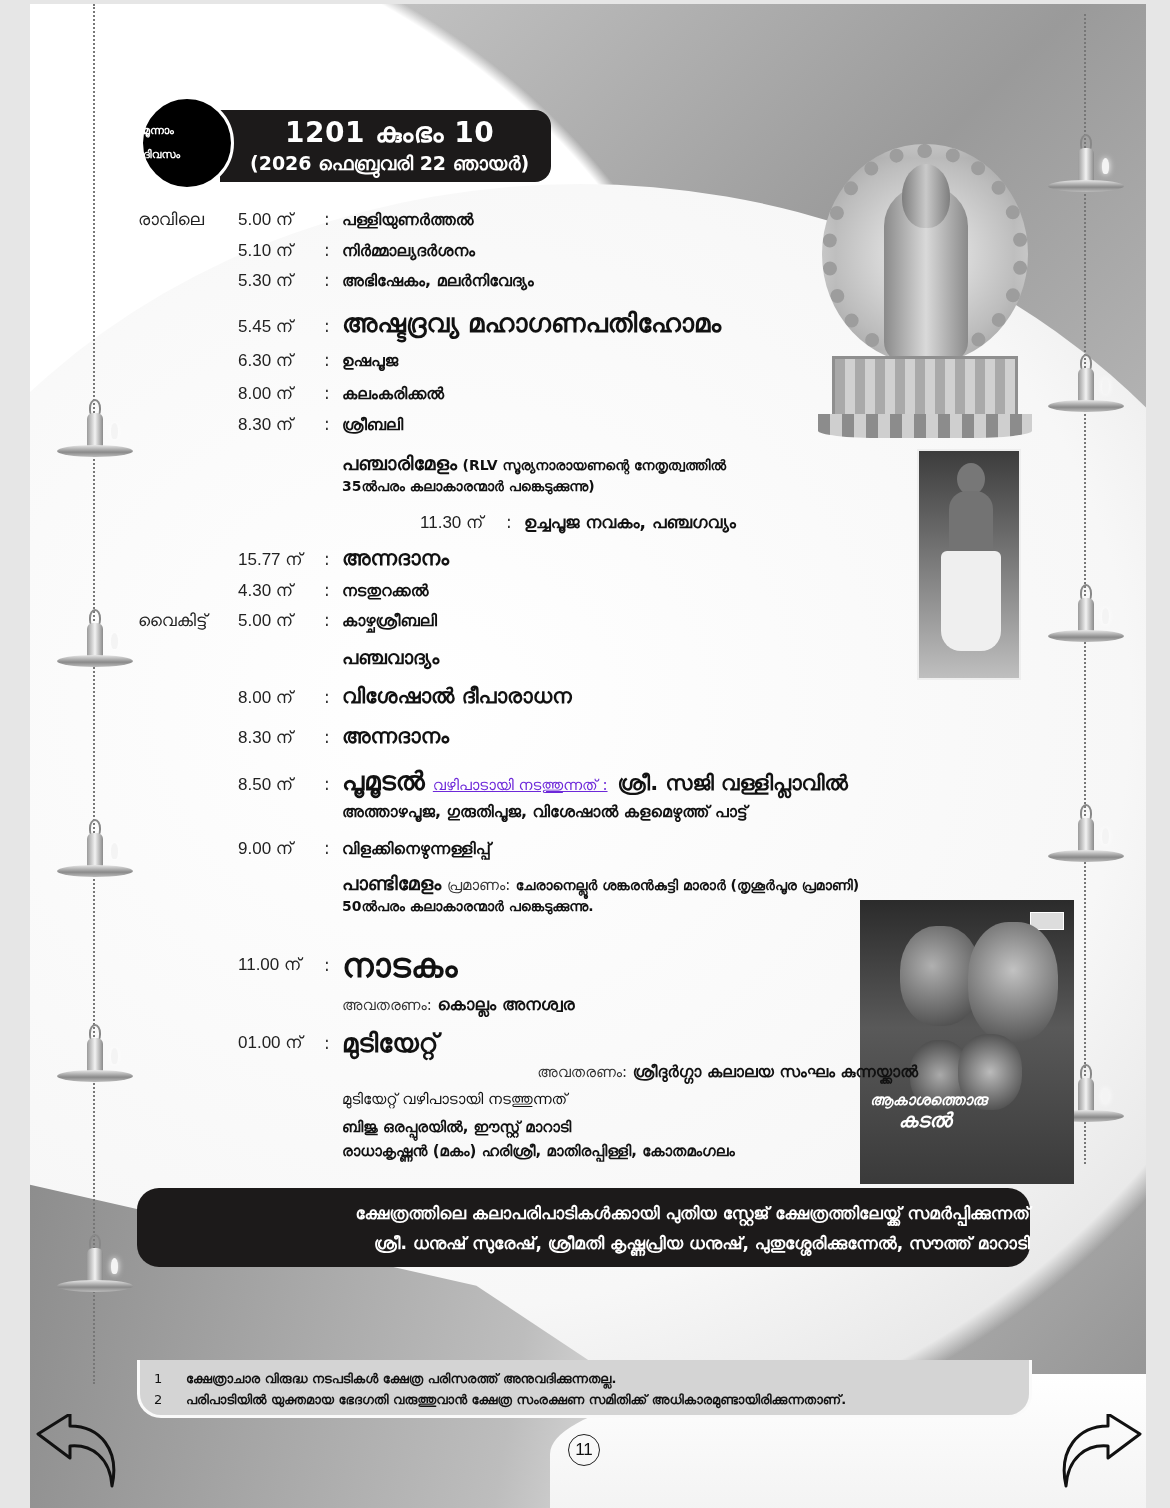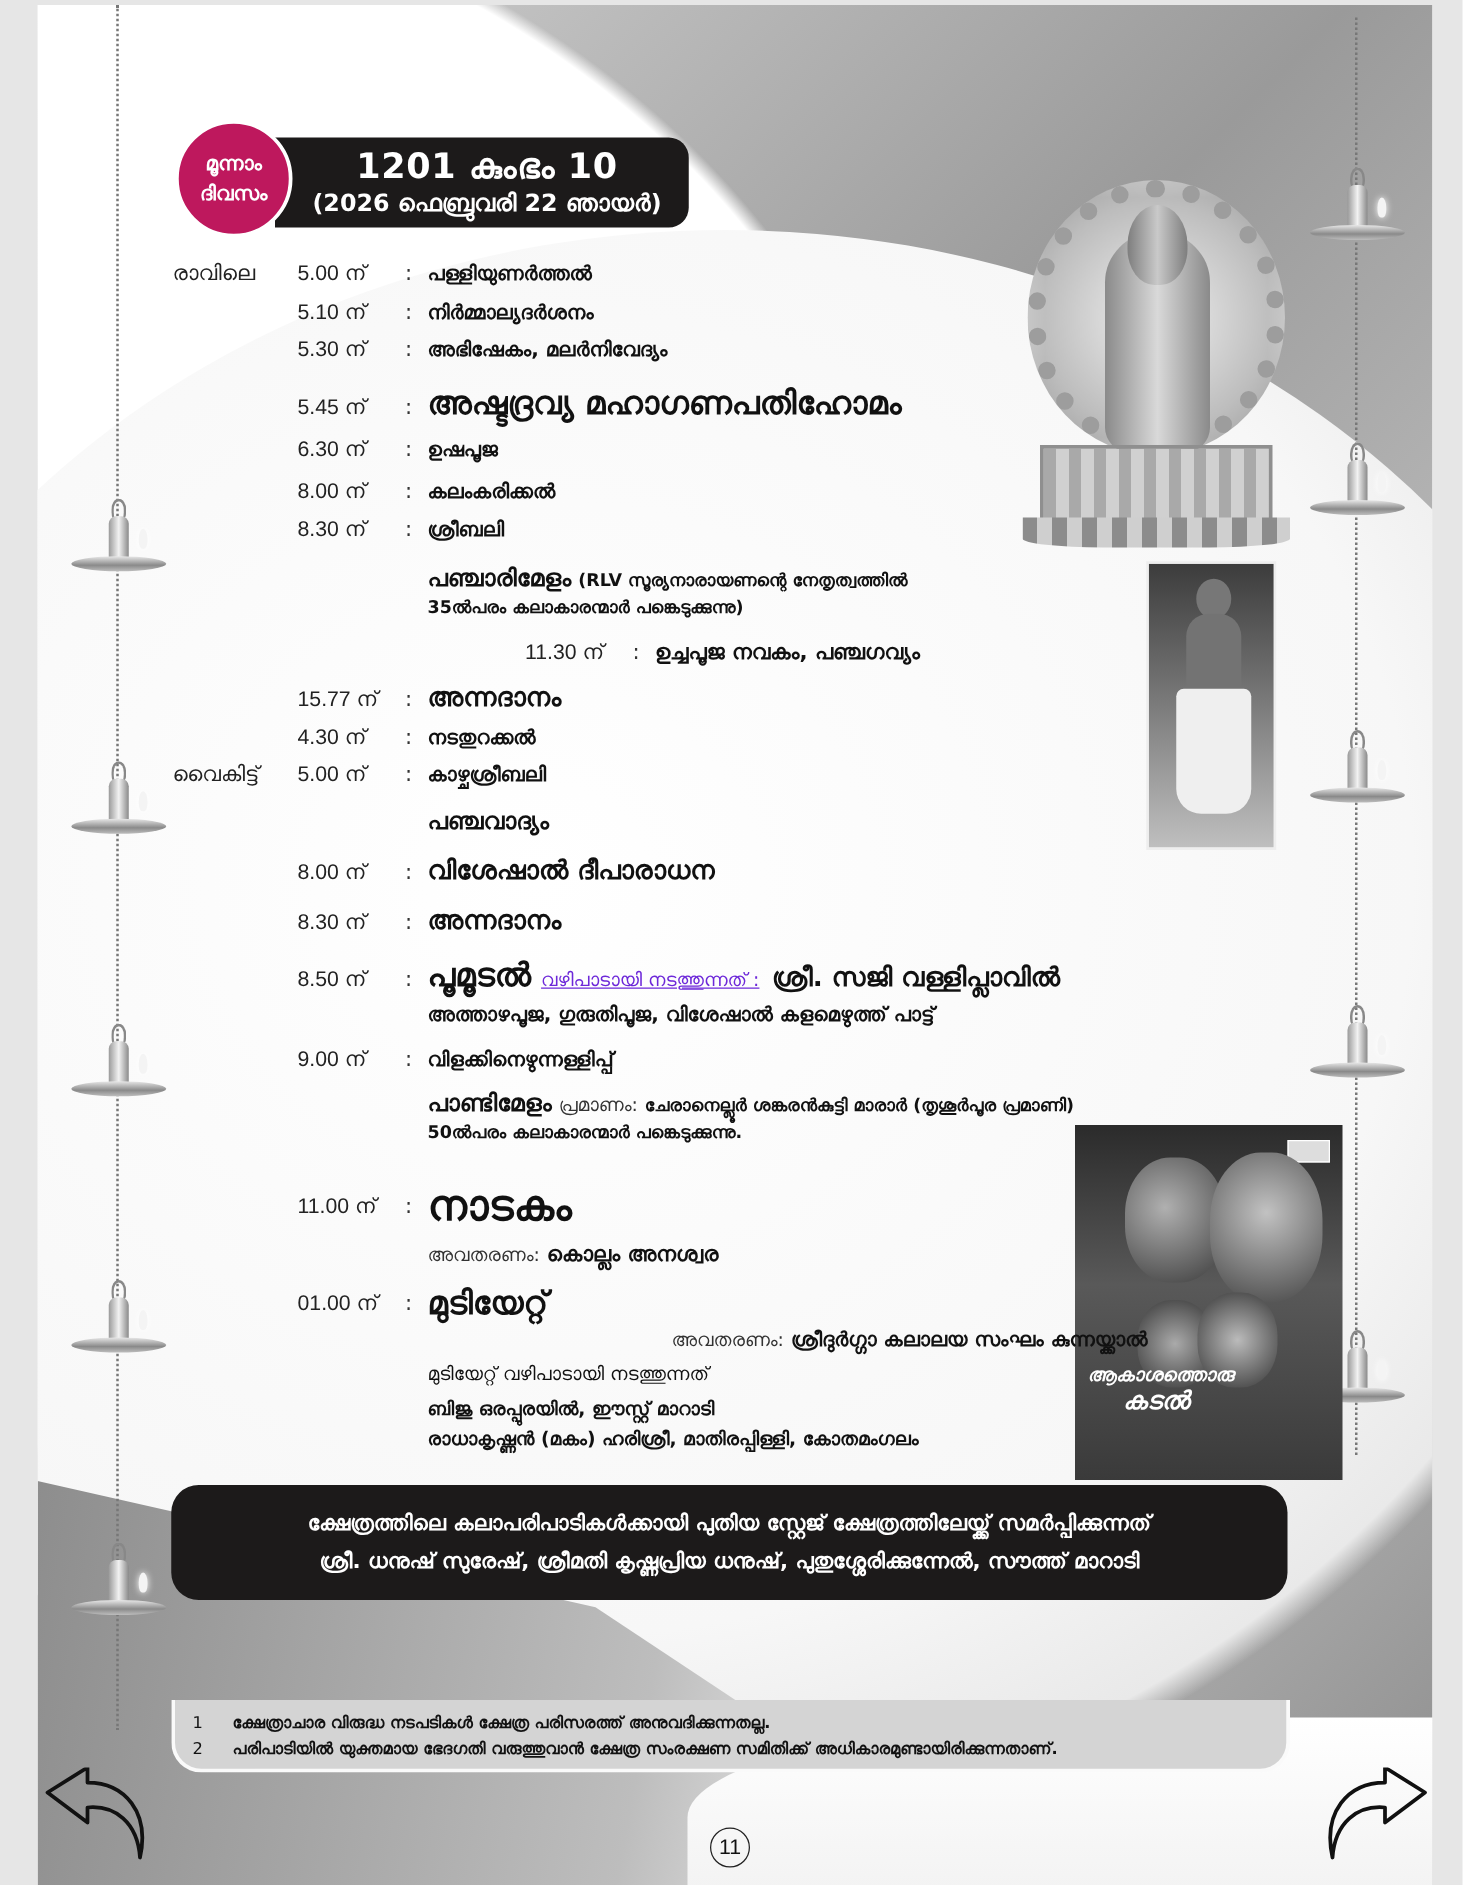--- a/index.html
+++ b/index.html
@@ -45,23 +45,23 @@
   .lamp .plate { position: absolute; left: 2px; top: 46px; width: 76px; height: 12px;
     background: linear-gradient(180deg, #e8e8e8, #8a8a8a 60%, #bdbdbd); border-radius: 50%; }
   .lamp .flame { position: absolute; left: 56px; top: 24px; width: 7px; height: 16px; background: #f4f4f4; border-radius: 50% 50% 40% 40%; box-shadow: 0 0 6px #fff; }
 
   
   .header {
     position: absolute; left: 110px; top: 104px; height: 76px; display: flex; align-items: center;
   }
   .day-badge {
     position: relative; z-index: 2; width: 94px; height: 94px; border-radius: 50%;
-    background: #be185d; border: 3px solid #fff; color: #fff;
-    display: flex; flex-direction: column; align-items: center; justify-content: center;
-    font-weight: bold; font-size: 16px; line-height: 24px; margin-top: -6px;
+    background: #000000; border: 3px solid #fff; color: #fff;
+    display: flex; flex-direction: column; justify-content: center;
+    font-weight: bold; font-size: 11px; line-height: 24px; margin-top: -6px;
   }
   .date-pill {
     margin-left: -14px; background: #1c1a1a; color: #fff; border-radius: 0 16px 16px 0;
     height: 72px; padding: 4px 22px 4px 30px;
     display: flex; flex-direction: column; align-items: center; justify-content: center;
   }
   .date-main { font-size: 28px; font-weight: bold; line-height: 34px; letter-spacing: 0.5px; text-align: right; }
   .date-sub { font-size: 19px; font-weight: bold; line-height: 26px; }
 
   
@@ -98,23 +98,23 @@
   .poster { left: 830px; top: 896px; width: 214px; height: 284px; background: linear-gradient(180deg, #2b2b2b 0%, #595959 45%, #3a3a3a 100%); padding-left: 44px; }
   .poster .face1 { position: absolute; left: 40px; top: 26px; width: 80px; height: 100px; border-radius: 45%; background: radial-gradient(circle at 40% 40%, #b0b0b0, #3a3a3a); }
   .poster .face2 { position: absolute; left: 108px; top: 22px; width: 90px; height: 120px; border-radius: 45%; background: radial-gradient(circle at 50% 40%, #c2c2c2, #444); }
   .poster .face3 { position: absolute; left: 50px; top: 140px; width: 60px; height: 70px; border-radius: 45%; background: radial-gradient(circle, #aaa, #333); }
   .poster .face4 { position: absolute; left: 98px; top: 134px; width: 64px; height: 76px; border-radius: 45%; background: radial-gradient(circle, #bbb, #333); }
   .poster .title { position: absolute; left: 10px; top: 190px; width: 110px; color: #fff; font-weight: bold; font-size: 15px; line-height: 20px; text-align: center; font-style: italic; }
   .poster .logo { position: absolute; right: 10px; top: 12px; width: 34px; height: 18px; background: #ddd; border: 1px solid #fff; }
 
   
   .dark-box {
-    position: absolute; left: 137px; top: 1188px; width: 893px; height: 92px;
+    position: absolute; left: 137px; top: 1188px; width: 893px; height: 79px;
     background: #1c1a1a; color: #fff; border-radius: 22px;
-    display: flex; flex-direction: column; align-items: center; justify-content: center;
+    display: flex; flex-direction: column; align-items: flex-end; justify-content: center;
     font-weight: bold; font-size: 17px; line-height: 30px;
   }
   .gray-box {
     position: absolute; left: 137px; top: 1274px; width: 895px; height: 76px;
     background: #cfcfcf; color: #111;
     display: flex; flex-direction: column; align-items: center; justify-content: center;
     font-weight: bold; font-size: 16px; line-height: 30px;
   }
   .notes-box {
     position: absolute; left: 137px; top: 1360px; width: 895px; height: 58px;
@@ -380,21 +380,21 @@
     <div class="note">
       <span class="num">1</span>
       <span>ക്ഷേത്രാചാര വിരുദ്ധ നടപടികൾ ക്ഷേത്ര പരിസരത്ത് അനുവദിക്കുന്നതല്ല.</span>
     </div>
     <div class="note">
       <span class="num">2</span>
       <span>പരിപാടിയിൽ യുക്തമായ ഭേദഗതി വരുത്തുവാൻ ക്ഷേത്ര സംരക്ഷണ സമിതിക്ക് അധികാരമുണ്ടായിരിക്കുന്നതാണ്.</span>
     </div>
   </div>
 
-  <div class="page-num" style="left:538px; top:1430px;margin-top:28px;">11</div>
+  <div class="page-num" style="left:538px; top:1430px;">11</div>
 
   <div class="nav-arrow" style="left:4px; top:1410px;">
     <svg width="90" height="80" viewBox="0 0 90 80">
       <path d="M78 72 C76 44 58 30 36 32 L36 44 L4 20 L36 0 L36 12 C66 12 86 36 78 72 Z" fill="none" stroke="#111" stroke-width="3" stroke-linejoin="round"></path>
     </svg>
   </div>
   <div class="nav-arrow" style="left:1024px; top:1410px;">
     <svg width="90" height="80" viewBox="0 0 90 80">
       <path d="M12 72 C14 44 32 30 54 32 L54 44 L86 20 L54 0 L54 12 C24 12 4 36 12 72 Z" fill="none" stroke="#111" stroke-width="3" stroke-linejoin="round"></path>
     </svg>

